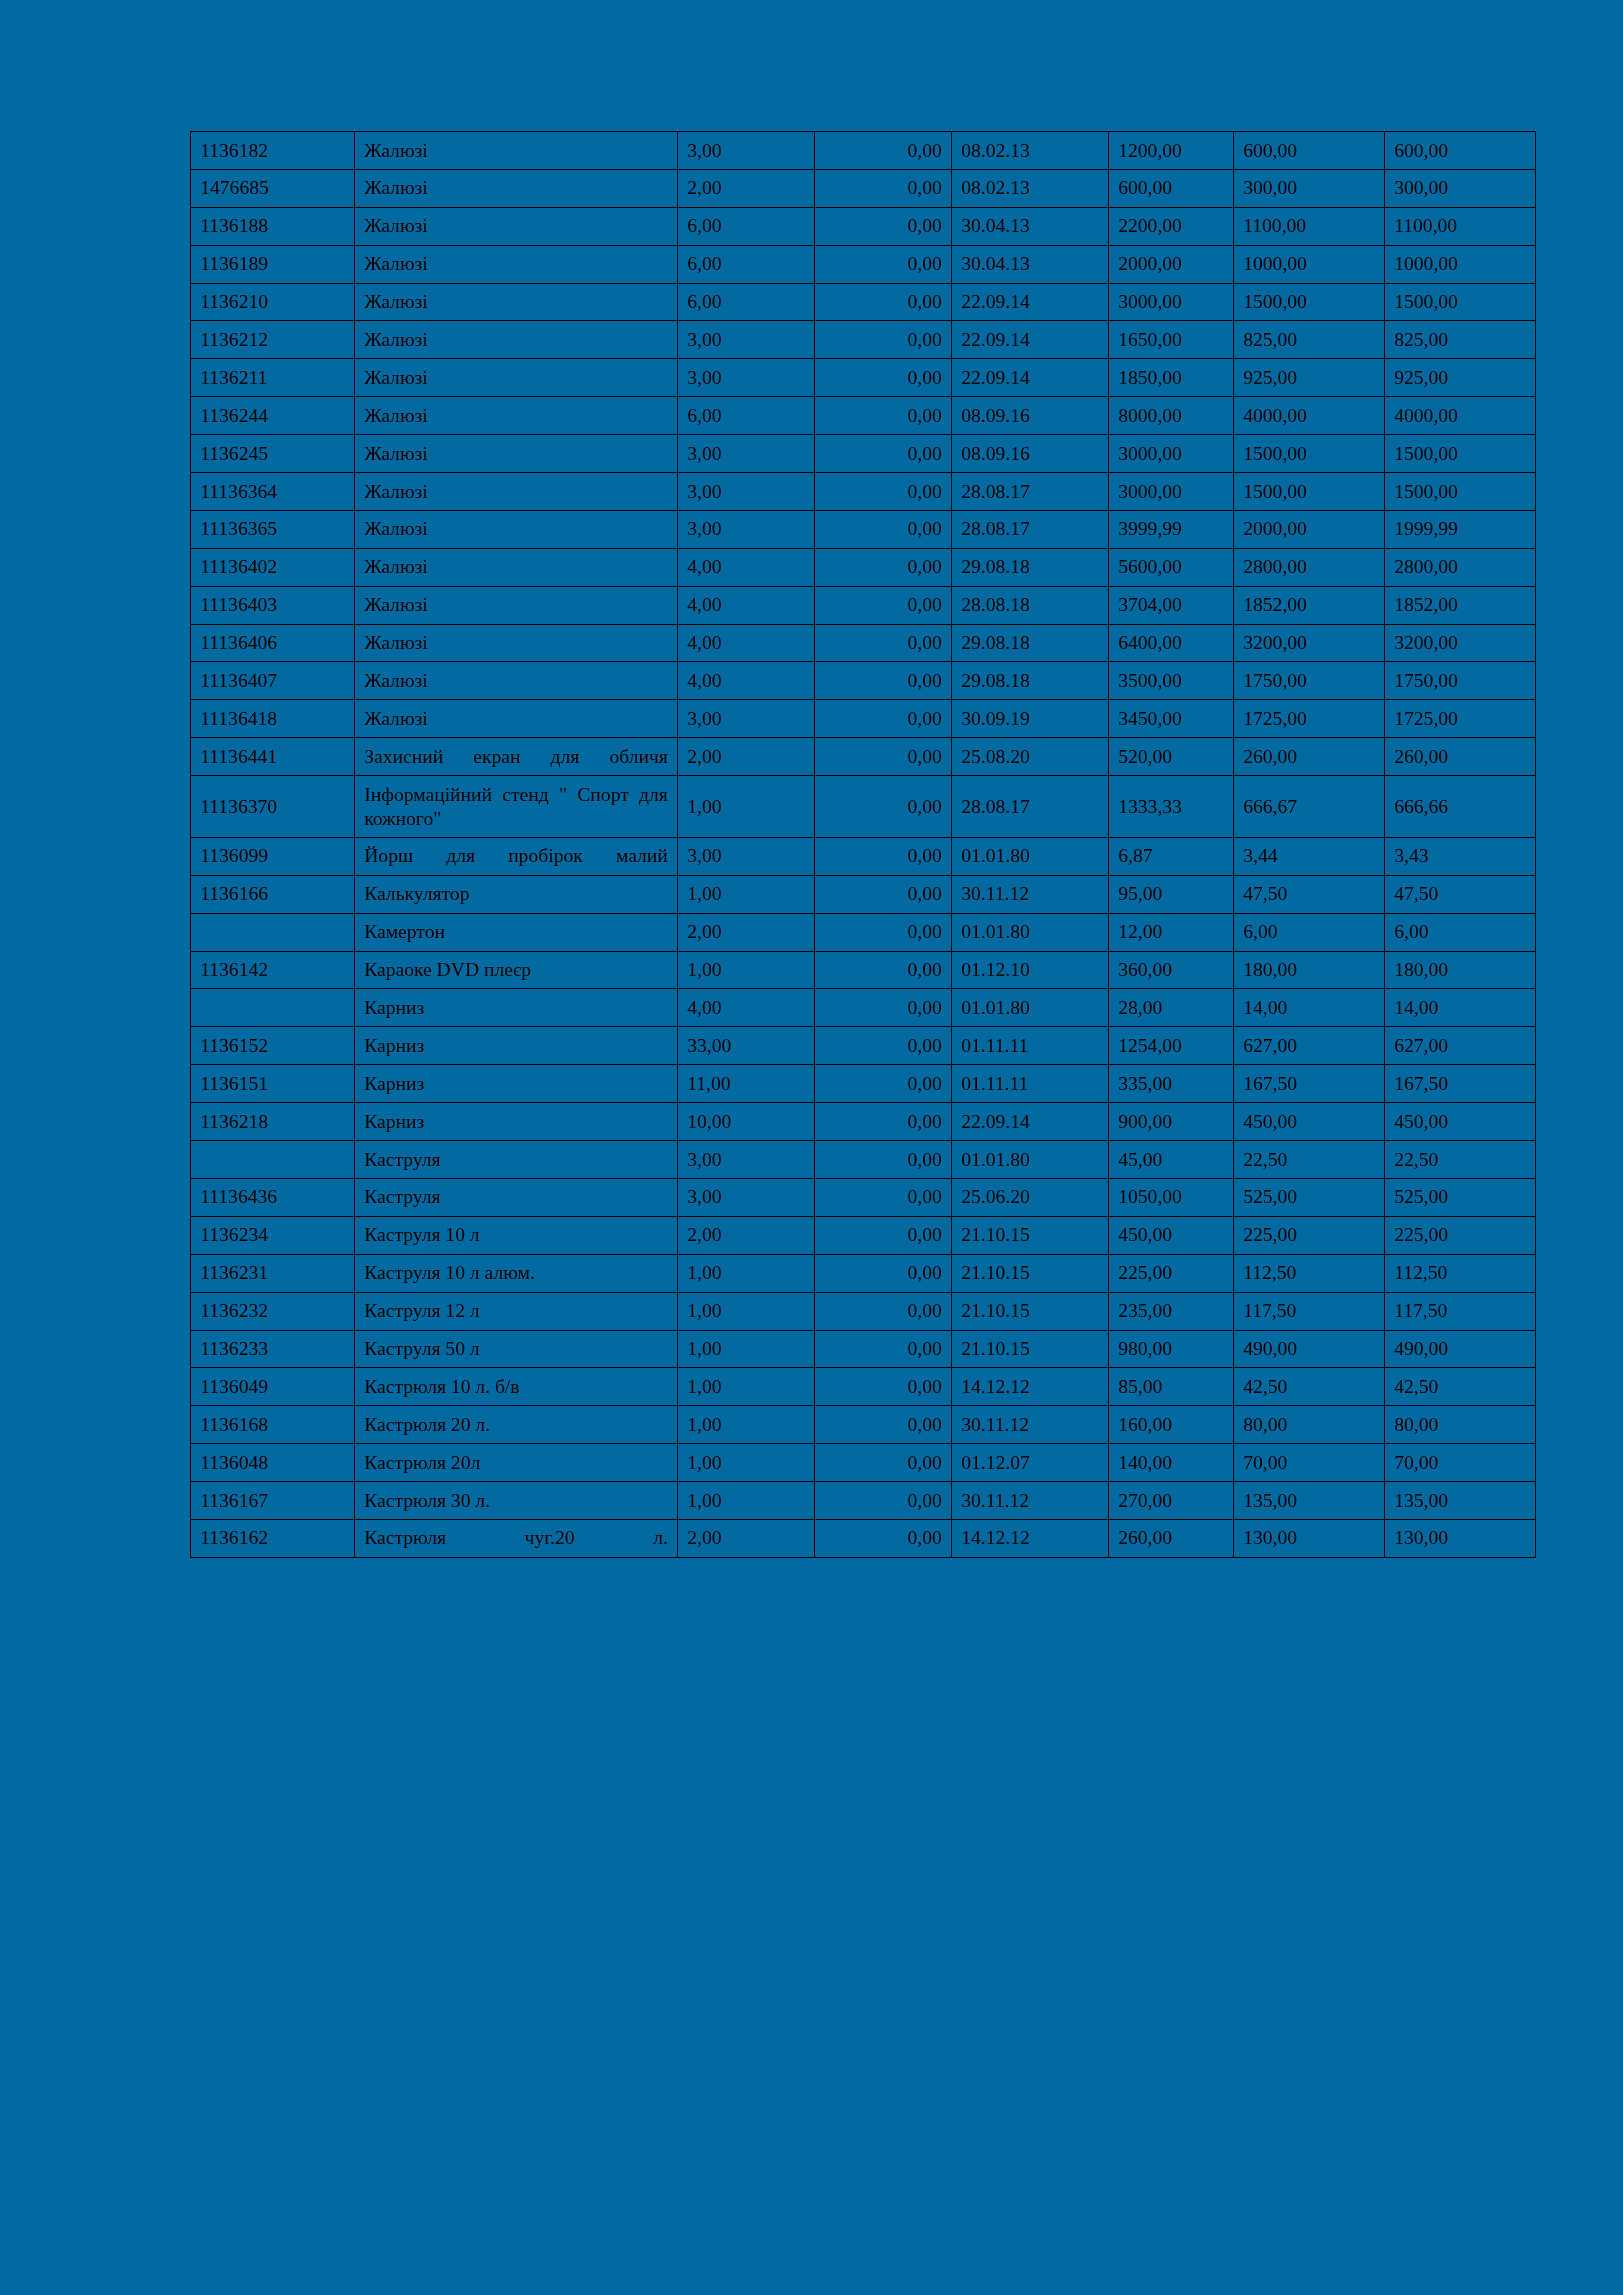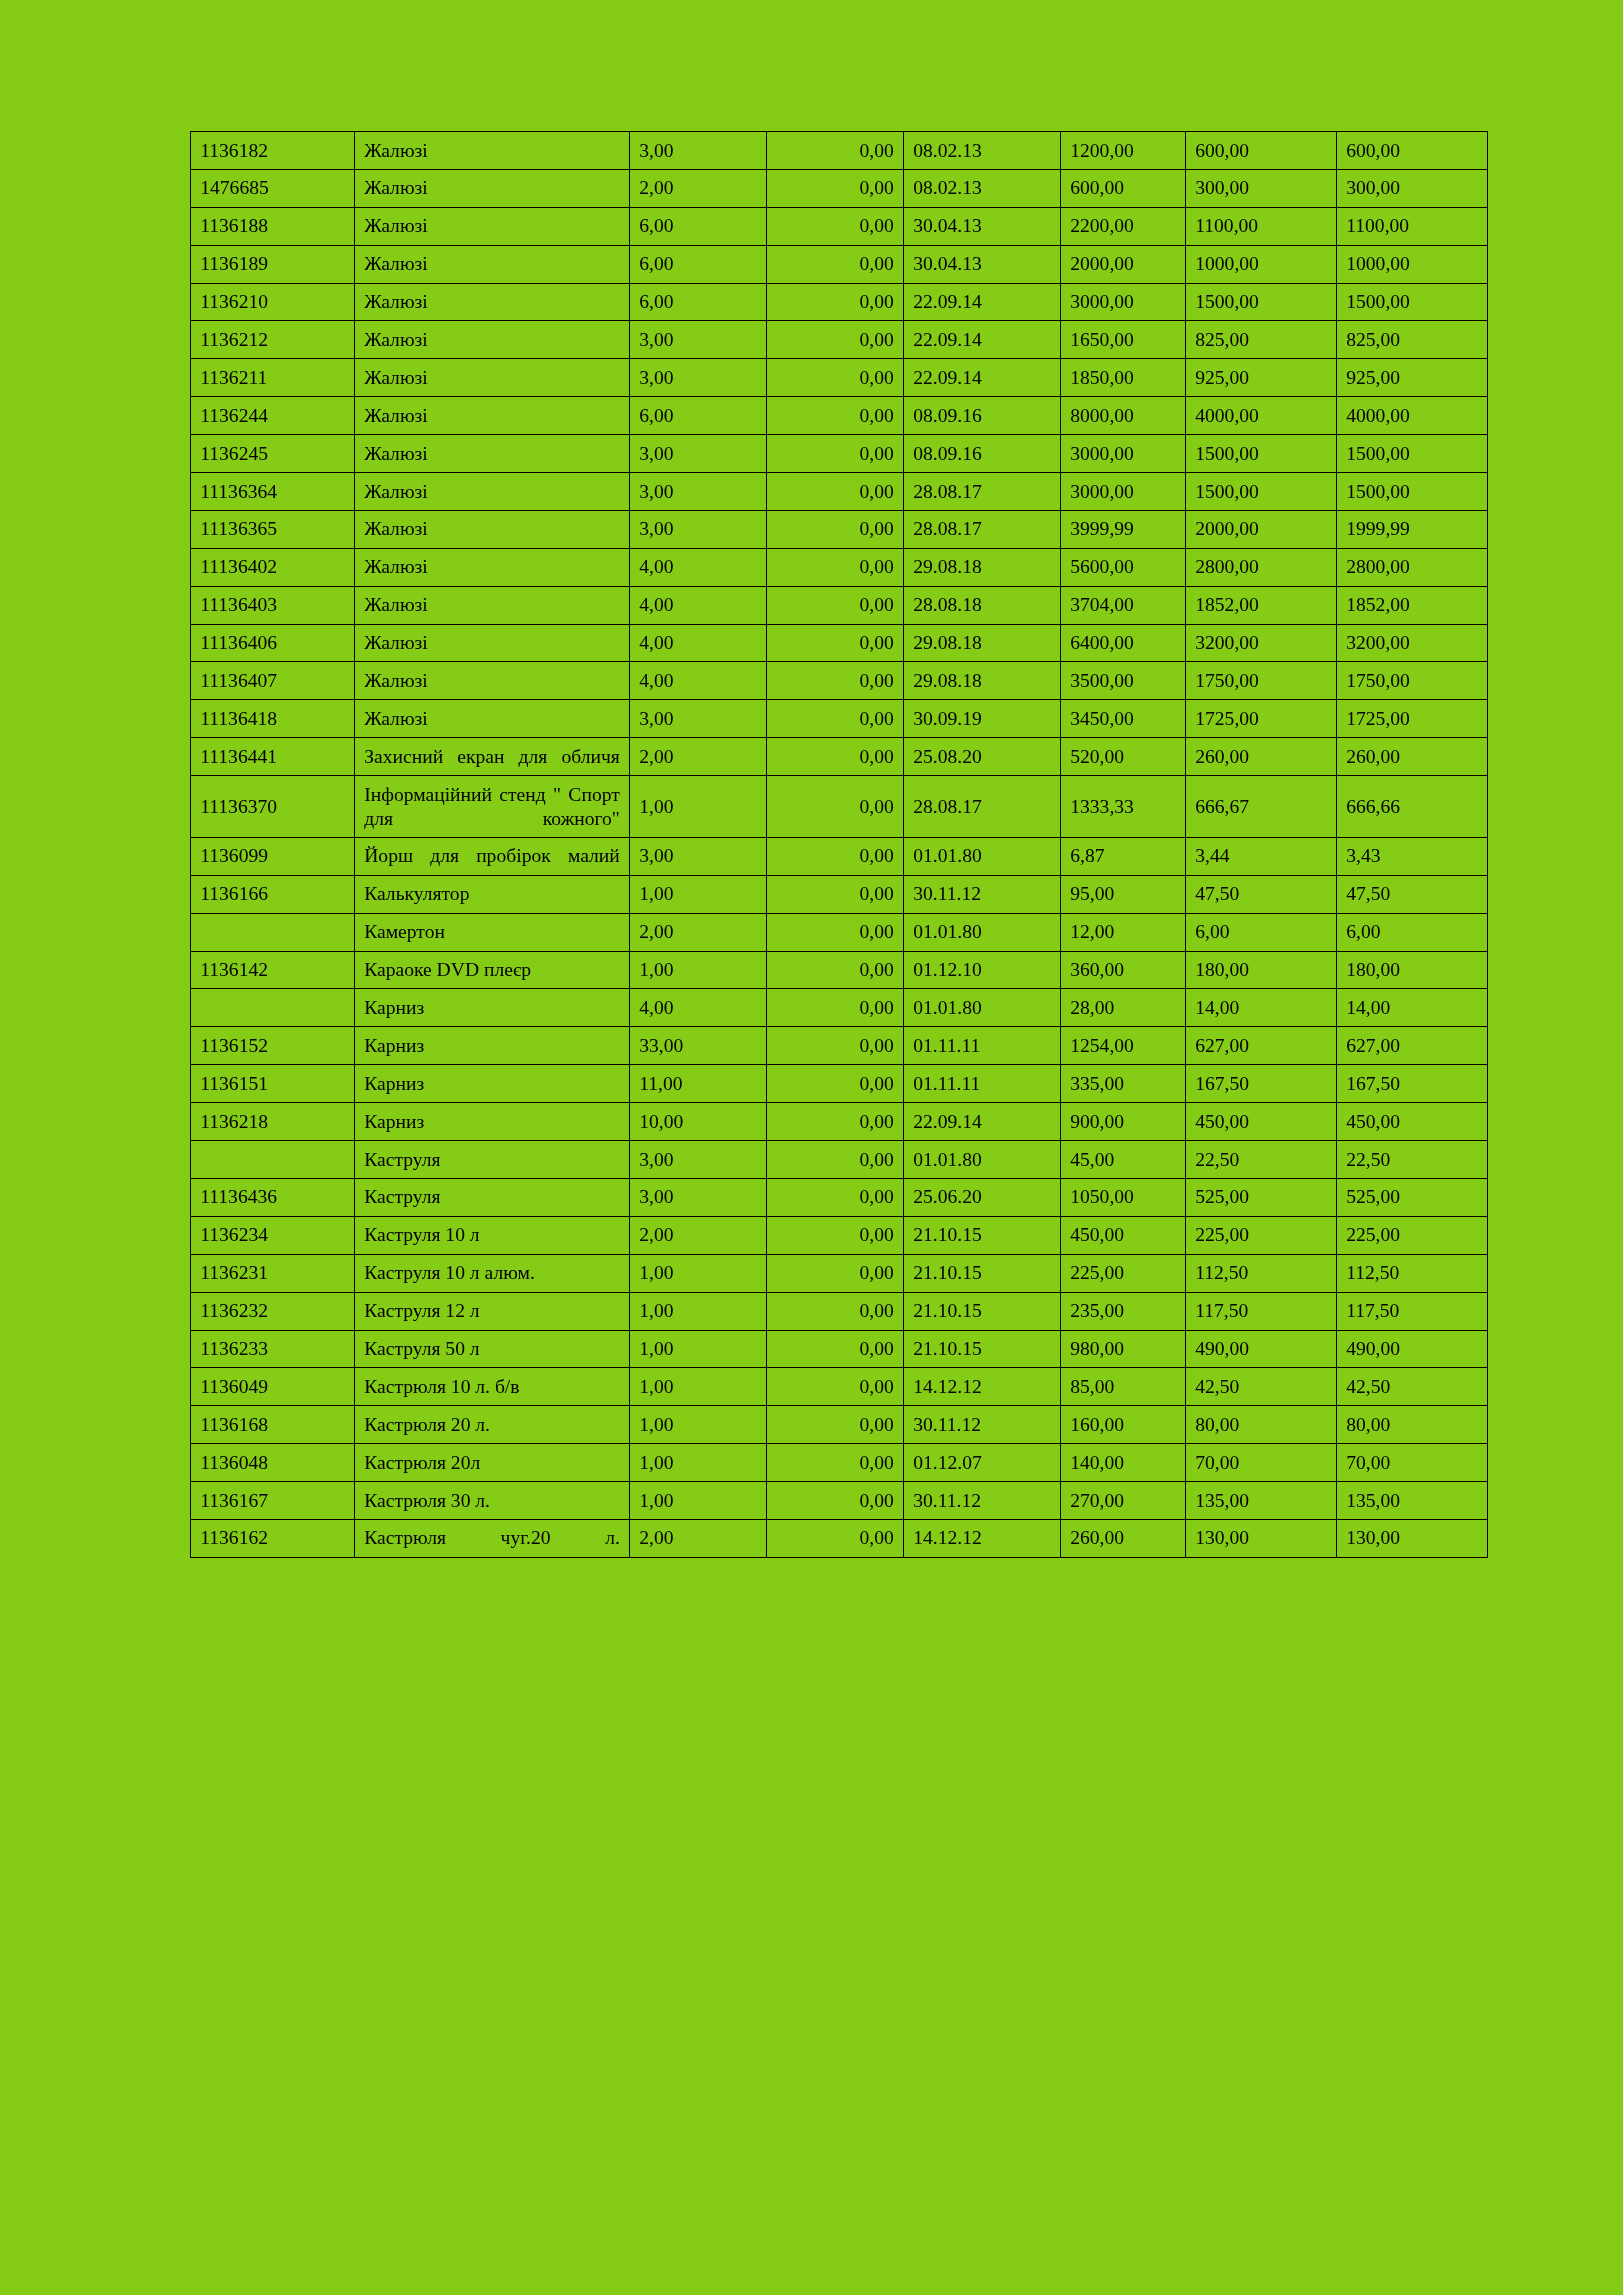--- a/index.html
+++ b/index.html
@@ -3,42 +3,42 @@
 <meta charset="utf-8">
 <style>
   html, body {
     margin: 0;
     padding: 0;
     background: #ffffff;
   }
   .page {
     width: 1623px;
     height: 2295px;
-    background: #84cc16;
+    background: #0369a1;
     box-sizing: border-box;
     padding: 131px 190px 0 190px;
     font-family: "Liberation Serif", serif;
   }
   table.inventory {
     border-collapse: collapse;
     width: 1244px;
     table-layout: fixed;
   }
   table.inventory td {
     border: 1.3px solid #000000;
     font-size: 19.6px;
     line-height: 1.22;
     padding: 6.5px 9.2px;
     vertical-align: middle;
     color: #000000;
     height: 31px;
     box-sizing: border-box;
   }
   td.c-code      { width: 164px; }
-  td.c-name      { width: 275px; }
+  td.c-name      { width: 323px; }
   td.c-qty       { width: 137px; }
   td.c-zero      { width: 137px; text-align: right; }
   td.c-date      { width: 157px; }
   td.c-sum       { width: 125px; }
   td.c-val1      { width: 151px; }
   td.c-val2      { width: 151px; }
   td.justify {
     text-align: justify;
     text-align-last: justify;
   }

